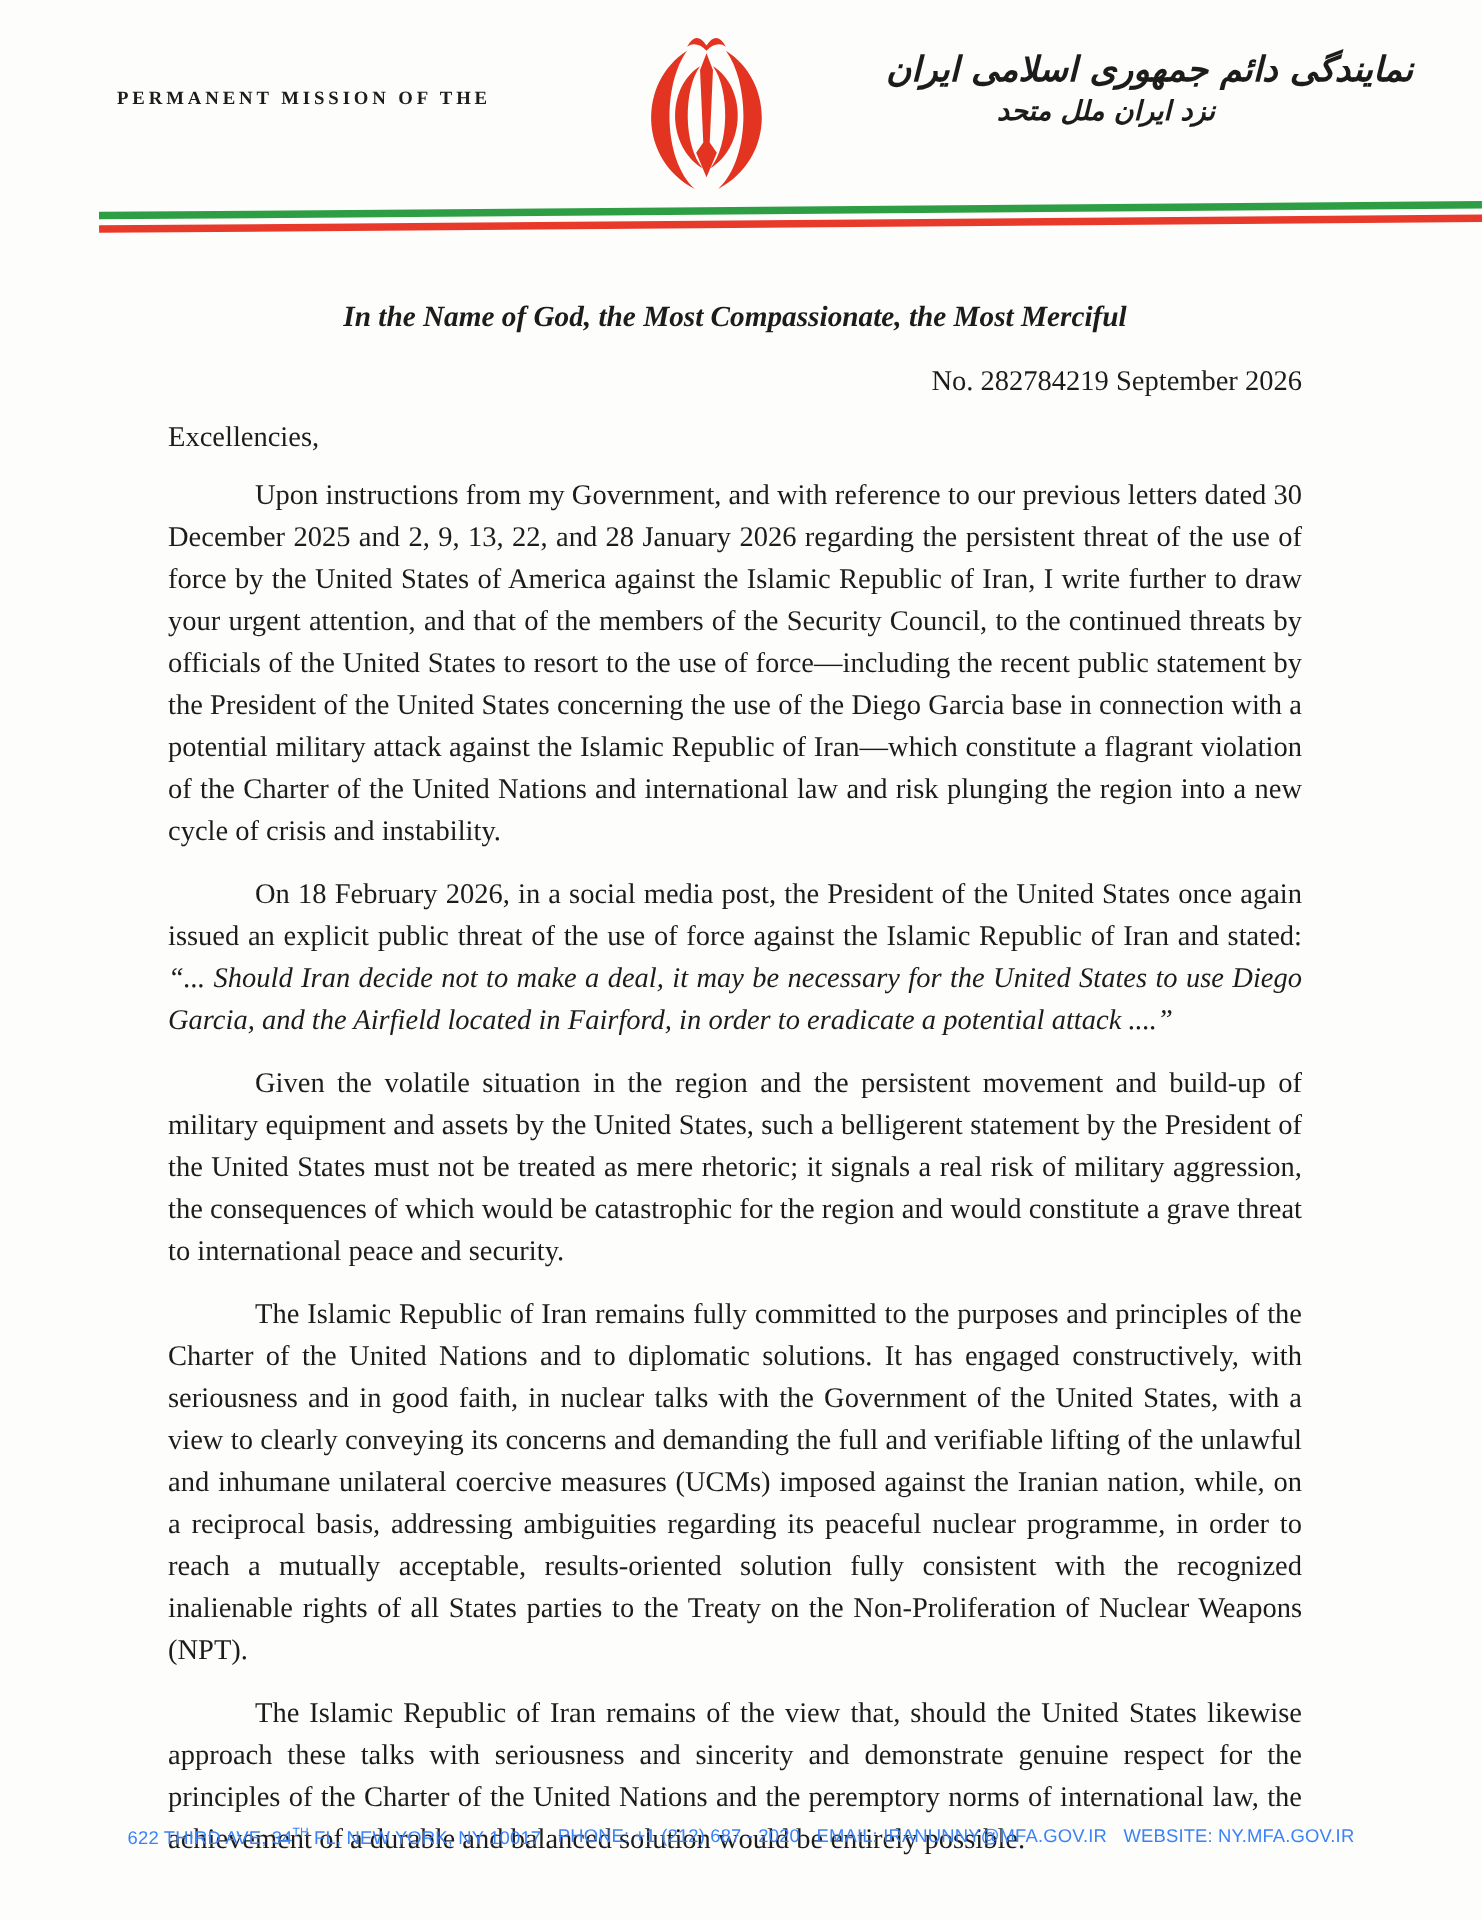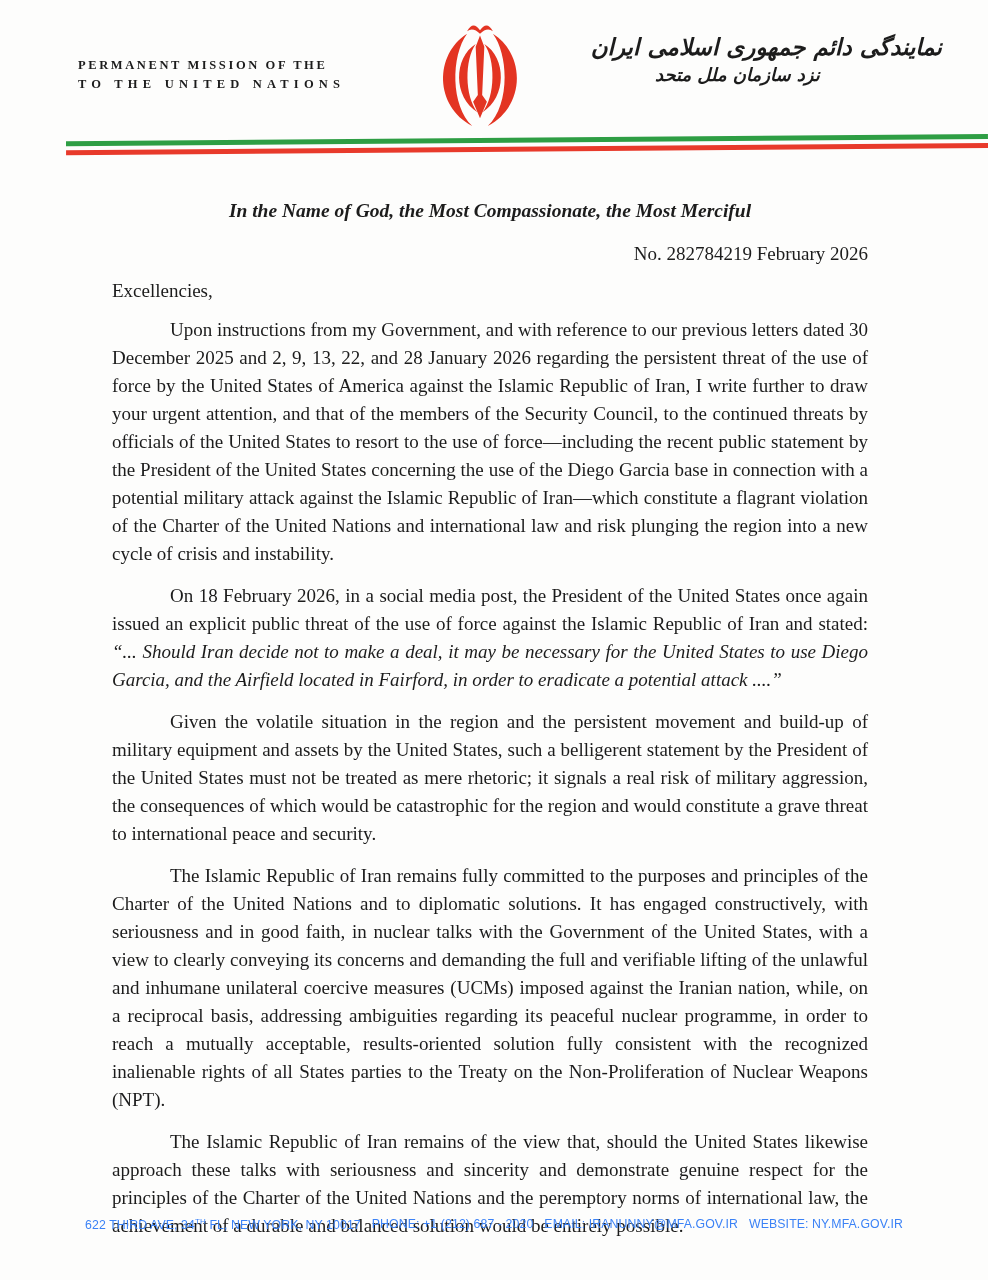--- a/index.html
+++ b/index.html
@@ -65,21 +65,20 @@
 </style>
 </head>
 <body>
 
 <div class="page">
 
   <div class="letterhead">
 
     <div class="mission-block">
       <div class="mission-line1">PERMANENT MISSION OF THE</div>
-      <div class="mission-line3">TO THE UNITED NATIONS</div>
     </div>
 
     <div class="emblem-wrap">
       <svg width="104" height="112" viewBox="0 0 110 130" aria-hidden="true">
         <g fill="#e33422">
 
           <path d="M40 13 q7 -13 15 -1 q8 -12 15 1 q-7 -5 -15 3 q-8 -8 -15 -3 Z"></path>
 
           <path d="M55 18 L60 31 L57.5 87 L63 95 L55 114 L47 95 L52.5 87 L50 31 Z"></path>
 
@@ -89,37 +88,37 @@
 
           <path d="M40 16 C2 40 2 100 46 123 C21 100 21 42 40 16 Z"></path>
 
           <path d="M70 16 C108 40 108 100 64 123 C89 100 89 42 70 16 Z"></path>
         </g>
       </svg>
     </div>
 
     <div class="persian-block">
       <div class="persian-line1">نمایندگی دائم جمهوری اسلامی ایران</div>
-      <div class="persian-line2">نزد سازمان ملل متحد</div>
+      <div class="persian-line2">نزد ایران ملل متحد</div>
     </div>
   </div>
 
   <div class="divider">
     <div class="bar-green" style="background:#2e9e44;"></div>
     <div class="bar-gap"></div>
     <div class="bar-red" style="background:#e83a2b;"></div>
   </div>
 
   <div class="letter">
 
     <div class="invocation">In the Name of God, the Most Compassionate, the Most Merciful</div>
 
     <div class="ref-row">
       <span>No. 2827842</span>
-      <span>19 February 2026</span>
+      <span>19 September 2026</span>
     </div>
 
     <div class="salutation">Excellencies,</div>
 
     <p class="body-para">
       <span>Upon instructions from my Government, and with reference to our previous letters dated 30 December 2025 and 2, 9, 13, 22, and 28 January 2026 regarding the persistent threat of the use of force by the United States of America against the Islamic Republic of Iran, I write further to draw your urgent attention, and that of the members of the Security Council, to the continued threats by officials of the United States to resort to the use of force—including the recent public statement by the President of the United States concerning the use of the Diego Garcia base in connection with a potential military attack against the Islamic Republic of Iran—which constitute a flagrant violation of the Charter of the United Nations and international law and risk plunging the region into a new cycle of crisis and instability.</span>
     </p>
 
     <p class="body-para">
       <span>On 18 February 2026, in a social media post, the President of the United States once again issued an explicit public threat of the use of force against the Islamic Republic of Iran and stated: </span><em>“... Should Iran decide not to make a deal, it may be necessary for the United States to use Diego Garcia, and the Airfield located in Fairford, in order to eradicate a potential attack ....”</em>

